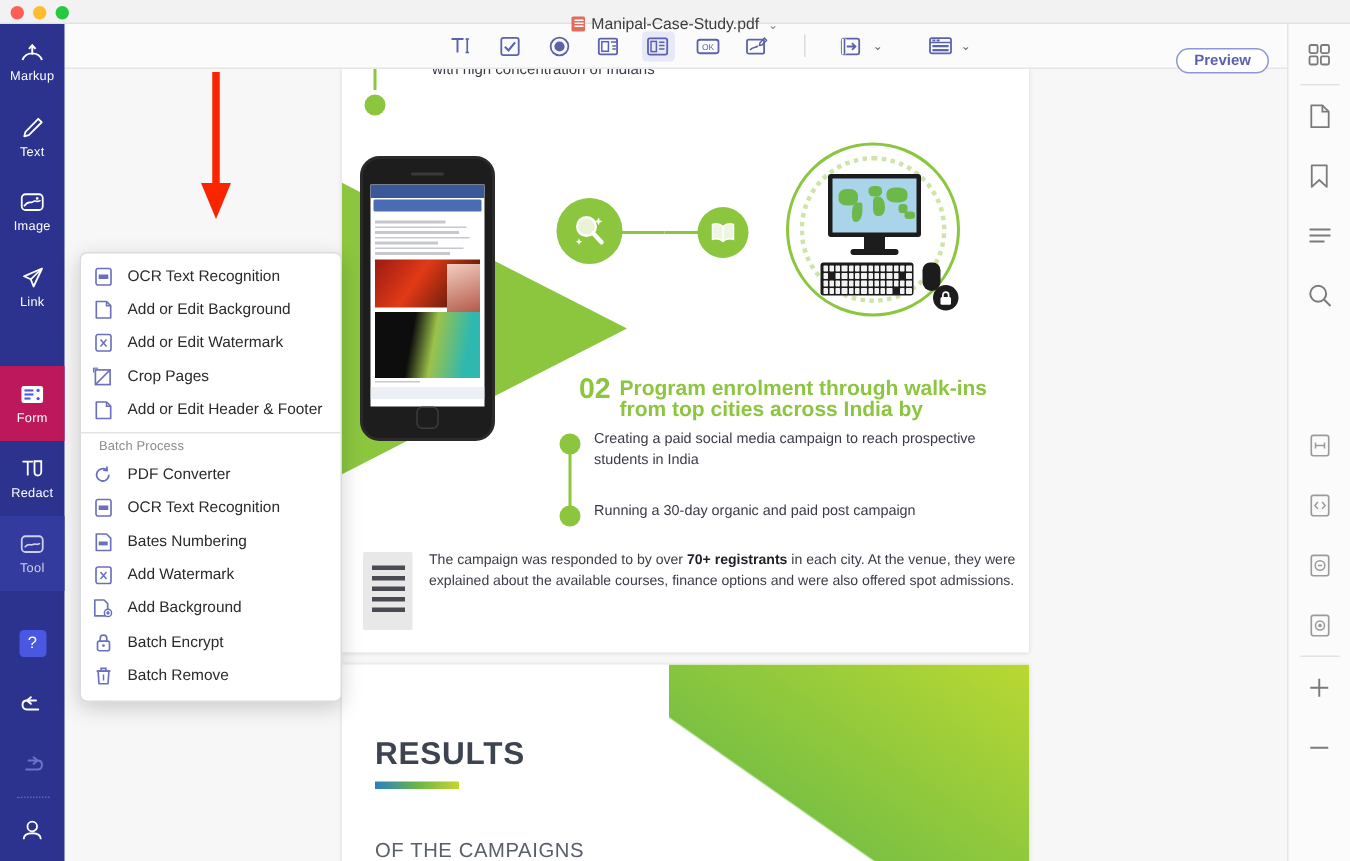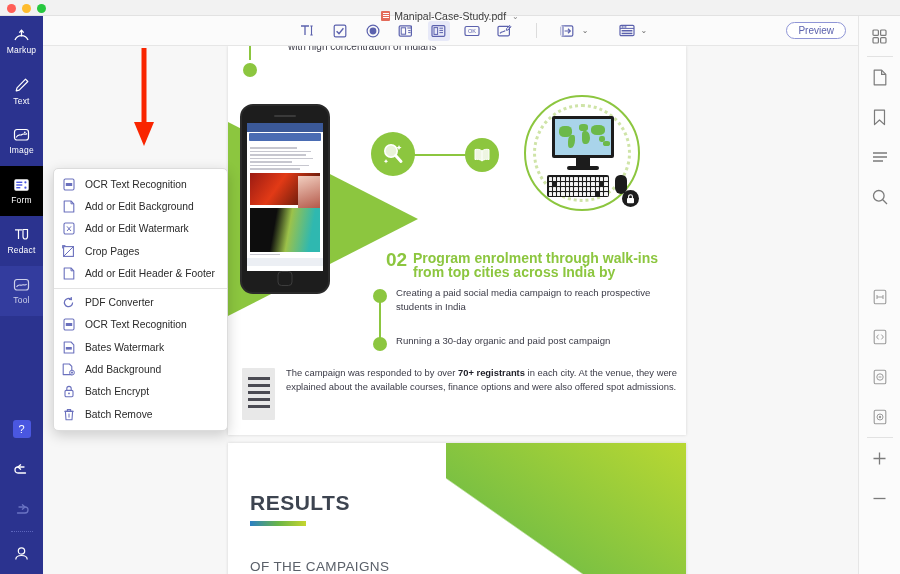--- a/index.html
+++ b/index.html
@@ -50,21 +50,21 @@
     width: 43px; height: 558px;
     background: #2b338f;
     z-index: 25;
     display: flex; flex-direction: column; align-items: center;
   }
   .rail-item {
     width: 43px; height: 50px;
     display: flex; flex-direction: column; align-items: center; justify-content: center;
     color: #ffffff; cursor: pointer; gap: 3px;
   }
-  .rail-item.active { background: #000000; }
+  .rail-item.active { background: #be185d; margin-top: 28px; }
   .rail-item.dim { background: #333c9e; }
   .rail-label { font-size: 8.5px; letter-spacing: .2px; }
   .rail-ico svg { display: block; }
   .rail-spacer { flex: 1; }
   .rail-bottom { width: 43px; display: flex; flex-direction: column; align-items: center; }
   .rail-btn {
     width: 43px; height: 40px; display: flex; align-items: center; justify-content: center;
     color: #ffffff; cursor: pointer;
   }
   .rail-btn.faded { color: #6b74c4; }
@@ -88,23 +88,23 @@
   .tb-btn {
     width: 22px; height: 20px;
     display: flex; align-items: center; justify-content: center;
     color: #5b61ad; cursor: pointer; border-radius: 3px; position: relative;
   }
   .tb-btn.selected { background: #e7e9f8; }
   .tb-sep { width: 1px; height: 15px; background: #dcdcdc; margin: 0 9px; }
   .tb-caret { font-size: 8px; color: #6b6b6b; margin-left: 3px; }
   .tb-combo { display: flex; align-items: center; cursor: pointer; }
   .preview-btn {
-    position: absolute; right: 54px; top: 6px;
+    position: absolute; right: 54px; top: 16px;
     padding: 2px 11px; border: 1px solid #8f95d6; border-radius: 9px;
-    font-size: 10px; color: #5b61ad; background: #fff; cursor: pointer;
+    font-size: 10px; color: #5b61ad; background: #fff; cursor: pointer; font-weight: bold;
   }
 
   
   .rrail {
     position: absolute; top: 16px; right: 0;
     width: 42px; height: 558px;
     background: #fbfbfb; border-left: 1px solid #e6e6e6;
     display: flex; flex-direction: column; align-items: center;
     z-index: 20;
   }
@@ -331,20 +331,29 @@
       <span class="rail-ico">
         <svg width="17" height="15" viewBox="0 0 17 15">
             <rect x="1.5" y="2.5" width="14" height="10.5" rx="2.5" fill="none" stroke="#fff" stroke-width="1.2"></rect>
             <path d="M3 10.5 C6 6 7.5 9 9 7.5 C10.5 6 12 8.5 14 6.5" fill="none" stroke="#fff" stroke-width="1.1"></path>
             <circle cx="11.8" cy="5.3" r=".9" fill="#fff"></circle>
           </svg>
       </span>
       <span class="rail-label">Image</span>
     </div>
 
+    <div class="rail-item">
+      <span class="rail-ico">
+        <svg width="16" height="16" viewBox="0 0 16 16">
+            <path d="M14 2 L2 7.2 L6.5 9.2 L8.4 14 Z" fill="none" stroke="#fff" stroke-width="1.2" stroke-linejoin="round"></path>
+            <path d="M6.5 9.2 L14 2" fill="none" stroke="#fff" stroke-width="1.1"></path>
+          </svg>
+      </span>
+      <span class="rail-label">Link</span>
+    </div>
 
     <div class="rail-item active">
       <span class="rail-ico">
         <svg width="17" height="14" viewBox="0 0 17 14">
             <rect x="1.3" y="1.3" width="14.4" height="11.4" rx="1.6" fill="#fff"></rect>
             <rect x="3.3" y="3.6" width="6" height="1.4" fill="#4a57e0"></rect>
             <rect x="3.3" y="6.3" width="6" height="1.4" fill="#4a57e0"></rect>
             <rect x="3.3" y="9" width="4" height="1.4" fill="#4a57e0"></rect>
             <circle cx="12.4" cy="4.3" r="1.1" fill="#4a57e0"></circle>
             <circle cx="12.4" cy="9.7" r="1.1" fill="#4a57e0"></circle>
@@ -793,20 +802,21 @@
       <span class="mi-ico">
         <svg width="12" height="13" viewBox="0 0 12 13">
             <path d="M1.2 1 L8 1 L10.8 3.8 L10.8 12 L1.2 12 Z" fill="none" stroke="#6a70bd" stroke-width="1.1" stroke-linejoin="round"></path>
             <path d="M8 1 L8 3.8 L10.8 3.8" fill="none" stroke="#6a70bd" stroke-width="1"></path>
           </svg>
       </span>
       <span>Add or Edit Header &amp; Footer</span>
     </div>
 
     <div class="menu-sep"></div>
+    <div class="menu-group">Batch Process</div>
 
     <div class="mi">
       <span class="mi-ico">
         <svg width="13" height="13" viewBox="0 0 13 13">
             <path d="M10.6 6.5 A4.1 4.1 0 1 1 9 3.3" fill="none" stroke="#6a70bd" stroke-width="1.2"></path>
             <path d="M9.2 1 L9.4 3.6 L6.8 3.4" fill="none" stroke="#6a70bd" stroke-width="1.2"></path>
           </svg>
       </span>
       <span>PDF Converter</span>
     </div>
@@ -821,23 +831,32 @@
       <span>OCR Text Recognition</span>
     </div>
 
     <div class="mi">
       <span class="mi-ico">
         <svg width="12" height="13" viewBox="0 0 12 13">
             <path d="M1.2 1 L8 1 L10.8 3.8 L10.8 12 L1.2 12 Z" fill="none" stroke="#6a70bd" stroke-width="1.1" stroke-linejoin="round"></path>
             <rect x="2.8" y="6" width="6" height="2.6" fill="#6a70bd"></rect>
           </svg>
       </span>
-      <span>Bates Watermark</span>
-    </div>
-
+      <span>Bates Numbering</span>
+    </div>
+
+    <div class="mi">
+      <span class="mi-ico">
+        <svg width="12" height="13" viewBox="0 0 12 13">
+            <rect x="1" y="1" width="10" height="11" rx="1.4" fill="none" stroke="#6a70bd" stroke-width="1.1"></rect>
+            <path d="M4 4.4 L8 9 M8 4.4 L4 9" stroke="#6a70bd" stroke-width="1"></path>
+          </svg>
+      </span>
+      <span>Add Watermark</span>
+    </div>
 
     <div class="mi">
       <span class="mi-ico">
         <svg width="13" height="13" viewBox="0 0 13 13">
             <path d="M1.2 1 L7.4 1 L9.8 3.4 L9.8 11.6 L1.2 11.6 Z" fill="none" stroke="#6a70bd" stroke-width="1.1" stroke-linejoin="round"></path>
             <circle cx="10" cy="9.6" r="2.4" fill="#fff" stroke="#6a70bd" stroke-width="1"></circle>
             <path d="M10 8.4 L10 10.8 M8.8 9.6 L11.2 9.6" stroke="#6a70bd" stroke-width="1"></path>
           </svg>
       </span>
       <span>Add Background</span>

